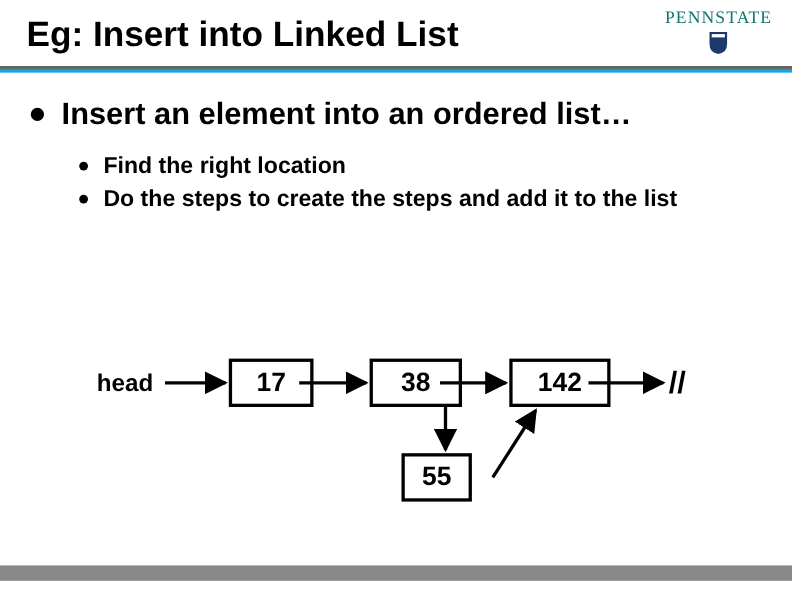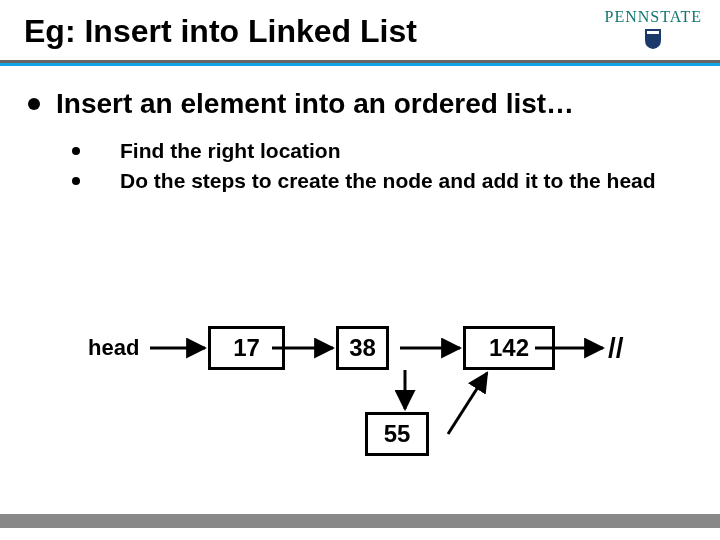--- a/index.html
+++ b/index.html
@@ -73,21 +73,20 @@
     font-weight: bold;
   }
   .sublist {
     padding-left: 44px;
     padding-top: 4px;
   }
   .bullet-l2 {
     display: flex;
     align-items: flex-start;
     margin-bottom: 4px;
-    gap: 26px;
   }
   .dot-l2 {
     width: 8px; height: 8px;
     border-radius: 50%;
     background: #000;
     margin-top: 9px;
     margin-right: 14px;
     flex-shrink: 0;
   }
   .text-l2 {
@@ -148,29 +147,29 @@
     <div class="dot-l1"></div>
     <div class="text-l1">Insert an element into an ordered list…</div>
   </div>
   <div class="sublist">
     <div class="bullet-l2">
       <div class="dot-l2"></div>
       <div class="text-l2">Find the right location</div>
     </div>
     <div class="bullet-l2">
       <div class="dot-l2"></div>
-      <div class="text-l2">Do the steps to create the node and add it to the head</div>
+      <div class="text-l2">Do the steps to create the steps and add it to the list</div>
     </div>
   </div>
 </div>
 
 <div class="head-label" style="left:88px; top:335px;">head</div>
 
 <div class="node-box" style="left:208px; top:326px; width:77px; height:44px;">17</div>
-<div class="node-box" style="left:336px; top:326px; width:53px; height:44px;">38</div>
+<div class="node-box" style="left:336px; top:326px; width:84px; height:44px;">38</div>
 <div class="node-box" style="left:463px; top:326px; width:92px; height:44px;">142</div>
 <div class="node-box" style="left:365px; top:412px; width:64px; height:44px;">55</div>
 
 <div class="null-term" style="left:608px; top:332px;">//</div>
 
 <svg class="diagram">
   <defs>
     <marker id="arr" viewBox="0 0 10 10" refX="9" refY="5" markerWidth="7" markerHeight="7" orient="auto-start-reverse">
       <path d="M 0 0 L 10 5 L 0 10 z" fill="#000"></path>
     </marker>

